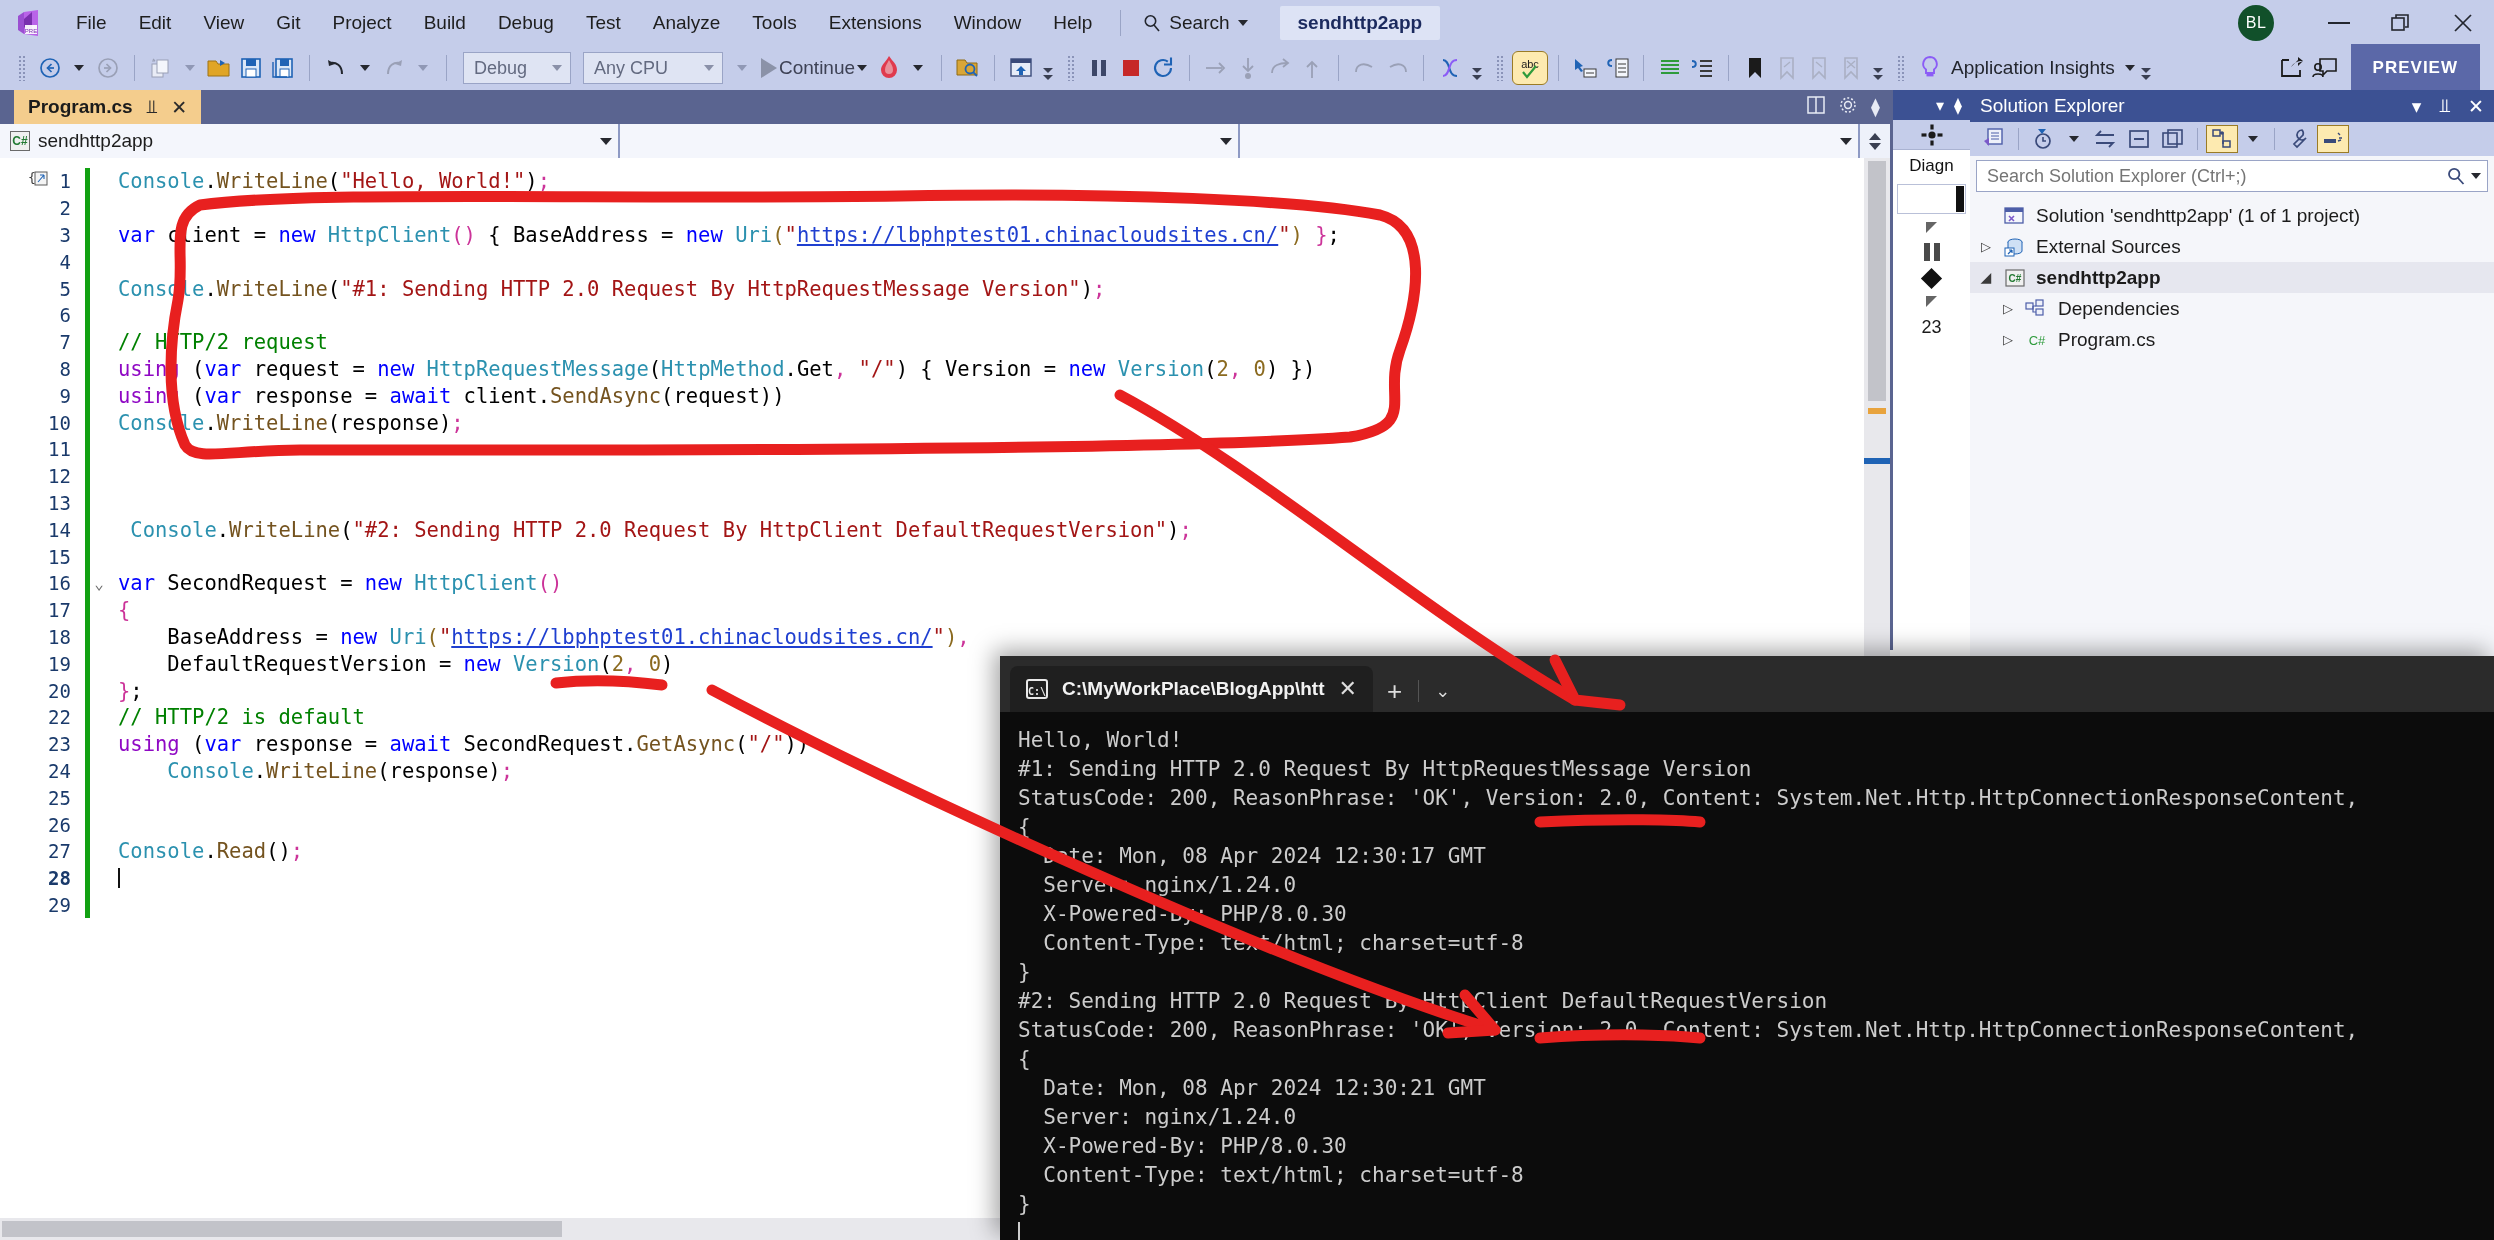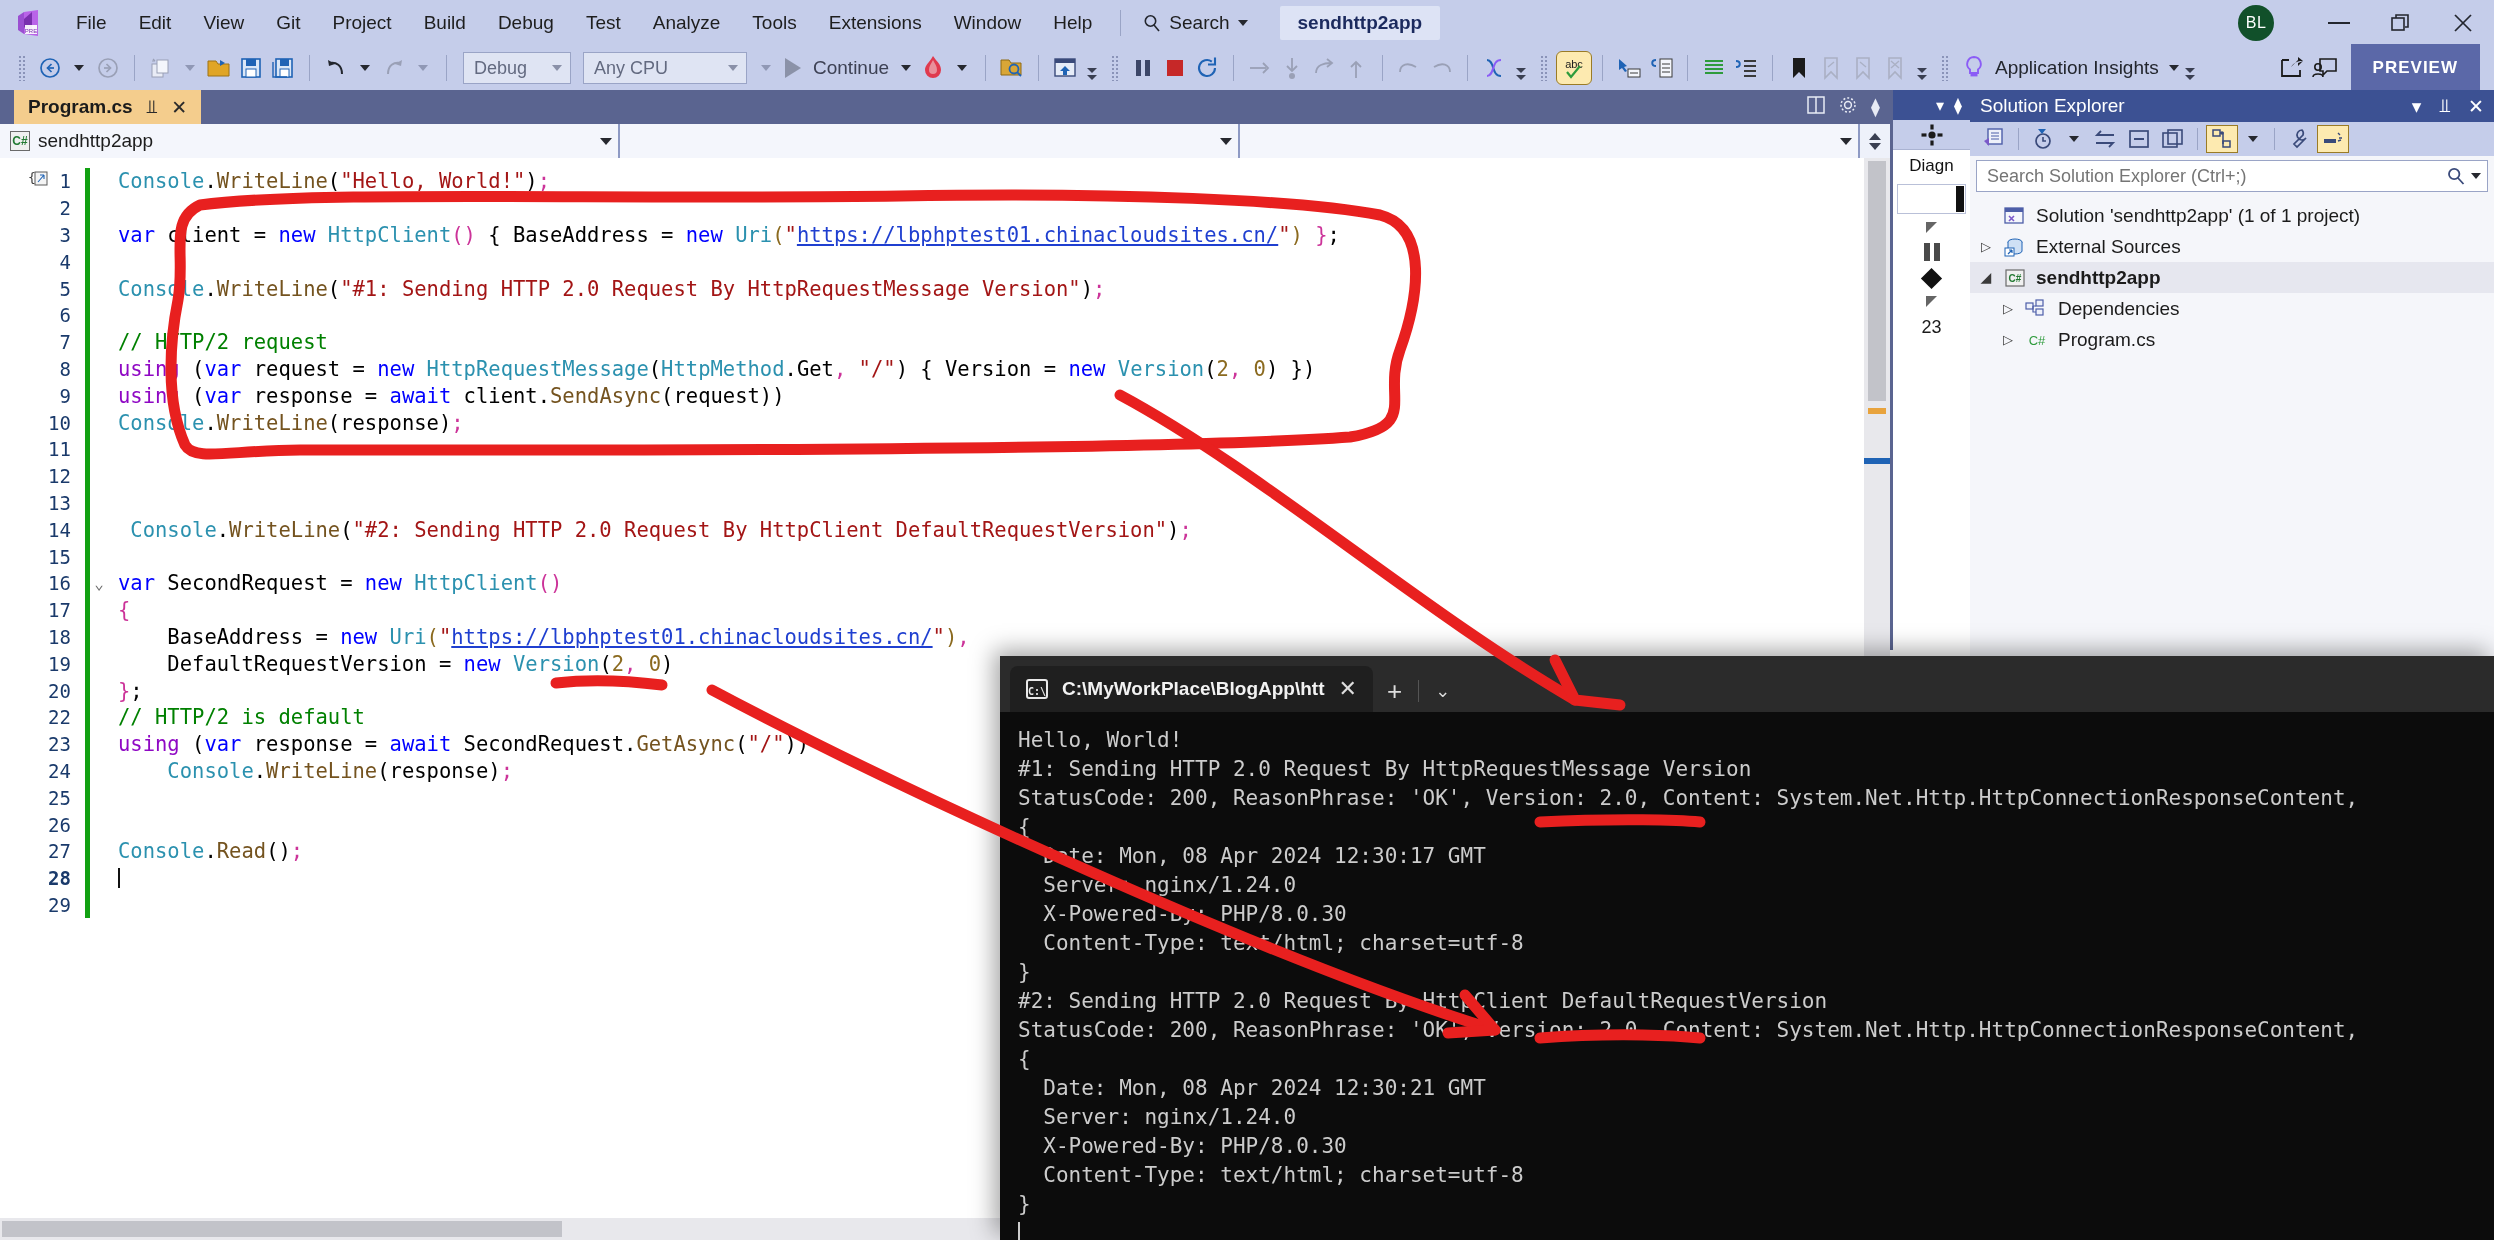--- a/index.html
+++ b/index.html
@@ -73,23 +73,23 @@
     width: 0; height: 0; border-left: 5px solid transparent;
     border-right: 5px solid transparent; border-top: 6px solid #26282f;
     margin: 0 8px;
   }
   .tcaret.dim { border-top-color: #9098b5; }
   .combo {
     height: 32px; background: #dfe4f3; border: 1px solid #9aa4c6;
     display: flex; align-items: center; justify-content: space-between;
     padding: 0 8px 0 10px; font-size: 18px; color: #636a80; margin: 0 6px;
   }
-  .combo.w1 { width: 108px; } .combo.w2 { width: 164px; }
+  .combo.w1 { width: 108px; } .combo.w2 { width: 140px; }
   .continue-btn {
-    display: flex; align-items: center; gap: 12px; font-size: 19px;
+    display: flex; align-items: center; gap: 2px; font-size: 19px;
     color: #3d4154; padding: 0 6px;
   }
   .play-tri {
     width: 0; height: 0; border-top: 10px solid transparent;
     border-bottom: 10px solid transparent; border-left: 16px solid #8b92a8;
   }
   .appins {
     display: flex; align-items: center; gap: 10px; font-size: 19px;
     color: #23262e; padding-left: 6px;
   }

